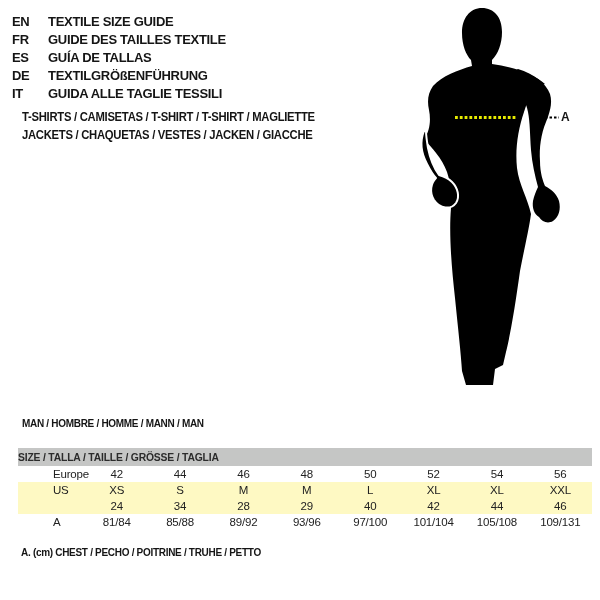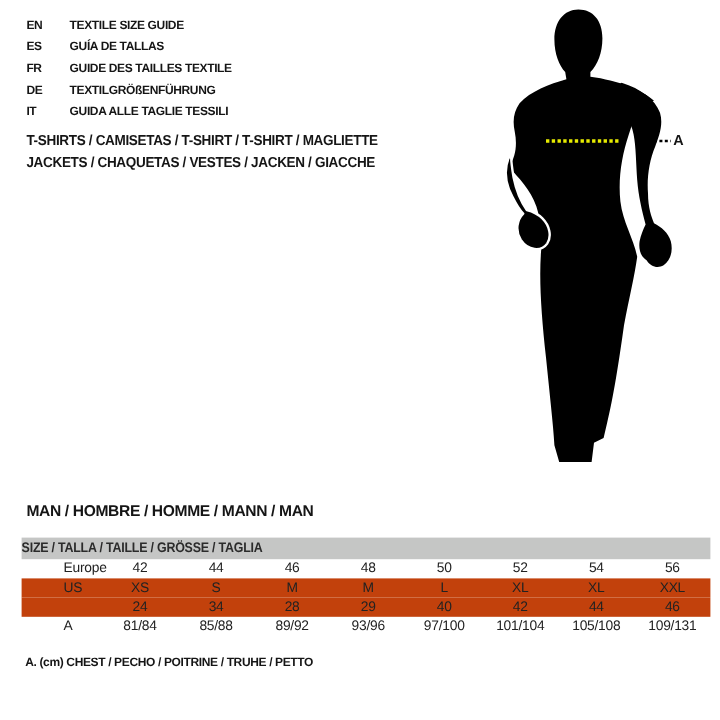--- a/index.html
+++ b/index.html
@@ -1,69 +1,69 @@
 <!DOCTYPE html>
 <html><head>
 <meta charset="utf-8">
 <style>
   html,body{margin:0;padding:0;background:#fff;}
   .stage{position:relative;width:600px;height:600px;background:#ffffff;overflow:hidden;
          font-family:"Liberation Sans",sans-serif;color:#151515;}
 
   
-  .lang{position:absolute;left:22px;top:13px;font-weight:bold;font-size:10px;
+  .lang{position:absolute;left:12px;top:13px;font-weight:bold;font-size:13px;
         line-height:18px;letter-spacing:-0.3px;}
   .lang-row{display:flex;}
   .lang-code{width:36px;flex:0 0 36px;}
 
   
   .cats{position:absolute;left:22px;top:108px;font-weight:bold;font-size:12px;
         line-height:18px;letter-spacing:-0.3px;transform:scaleX(0.94);transform-origin:0 0;
         white-space:nowrap;}
 
   
   .fig{position:absolute;left:415px;top:5px;width:155px;height:385px;}
   .fig-a{position:absolute;left:561px;top:110px;font-size:12px;font-weight:600;}
 
   
-  .man-title{position:absolute;left:22px;top:418px;font-weight:bold;font-size:13px;
+  .man-title{position:absolute;left:22px;top:418px;font-weight:bold;font-size:10px;
              letter-spacing:-0.3px;white-space:nowrap;}
 
   
   .size-table{position:absolute;left:18px;top:448px;width:574px;font-size:11.5px;
               letter-spacing:-0.2px;color:#222;}
   .thead{height:18px;line-height:18px;background:#c5c6c5;font-weight:600;color:#2b2b2b;
          padding-left:0;overflow:hidden;}
   .thead-text{display:inline-block;transform:scaleX(0.9);transform-origin:0 0;white-space:nowrap;}
   .trow{display:grid;grid-template-columns:67px repeat(8,1fr);height:16px;line-height:16px;}
-  .trow.stripe{background:#c2410c;}
+  .trow.stripe{background:#fef9c3;}
   .tlabel{padding-left:4px;text-align:left;margin-left:31px;}
   .tcell{text-align:center;}
 
   
   .footnote{position:absolute;left:21px;top:547px;font-weight:bold;font-size:10px;
             letter-spacing:-0.3px;white-space:nowrap;}
 </style>
 </head>
 <body>
 
 <div class="stage">
 
   <div class="lang">
     <div class="lang-row">
       <span class="lang-code">EN</span>
       <span class="lang-text">TEXTILE SIZE GUIDE</span>
     </div>
     <div class="lang-row">
+      <span class="lang-code">FR</span>
+      <span class="lang-text">GUIDE DES TAILLES TEXTILE</span>
+    </div>
+    <div class="lang-row">
       <span class="lang-code">ES</span>
       <span class="lang-text">GUÍA DE TALLAS</span>
-    </div>
-    <div class="lang-row">
-      <span class="lang-code">FR</span>
-      <span class="lang-text">GUIDE DES TAILLES TEXTILE</span>
     </div>
     <div class="lang-row">
       <span class="lang-code">DE</span>
       <span class="lang-text">TEXTILGRÖßENFÜHRUNG</span>
     </div>
     <div class="lang-row">
       <span class="lang-code">IT</span>
       <span class="lang-text">GUIDA ALLE TAGLIE TESSILI</span>
     </div>
   </div>

